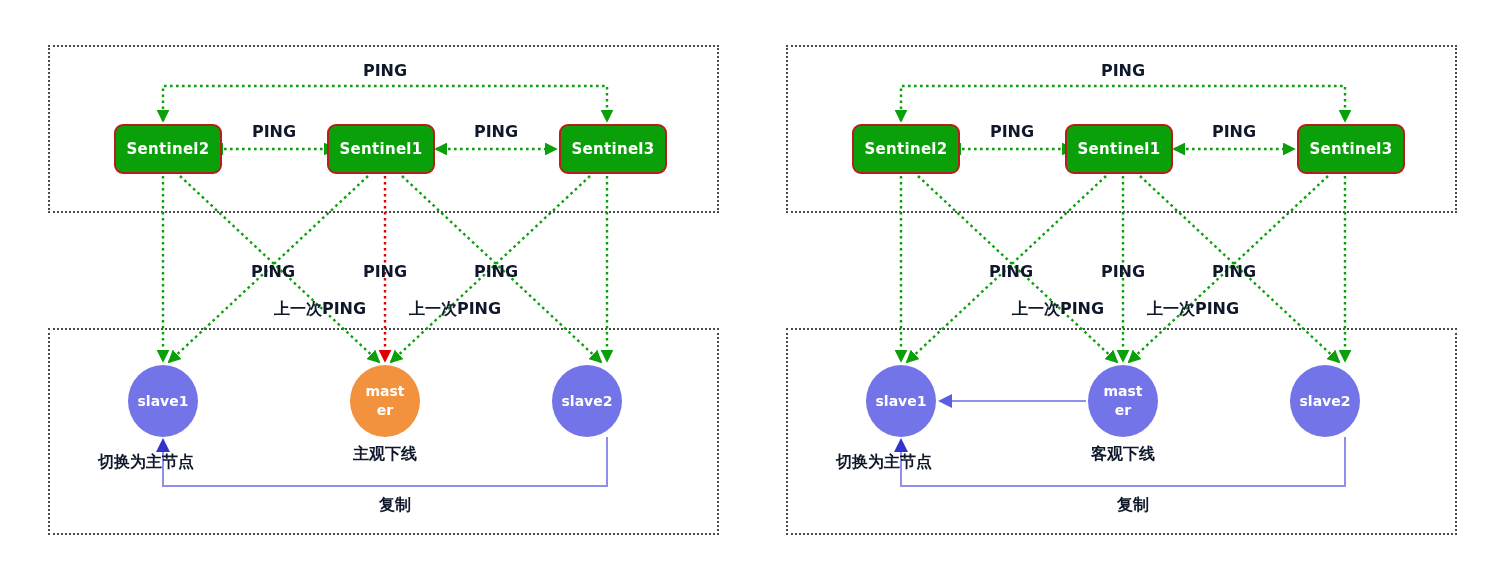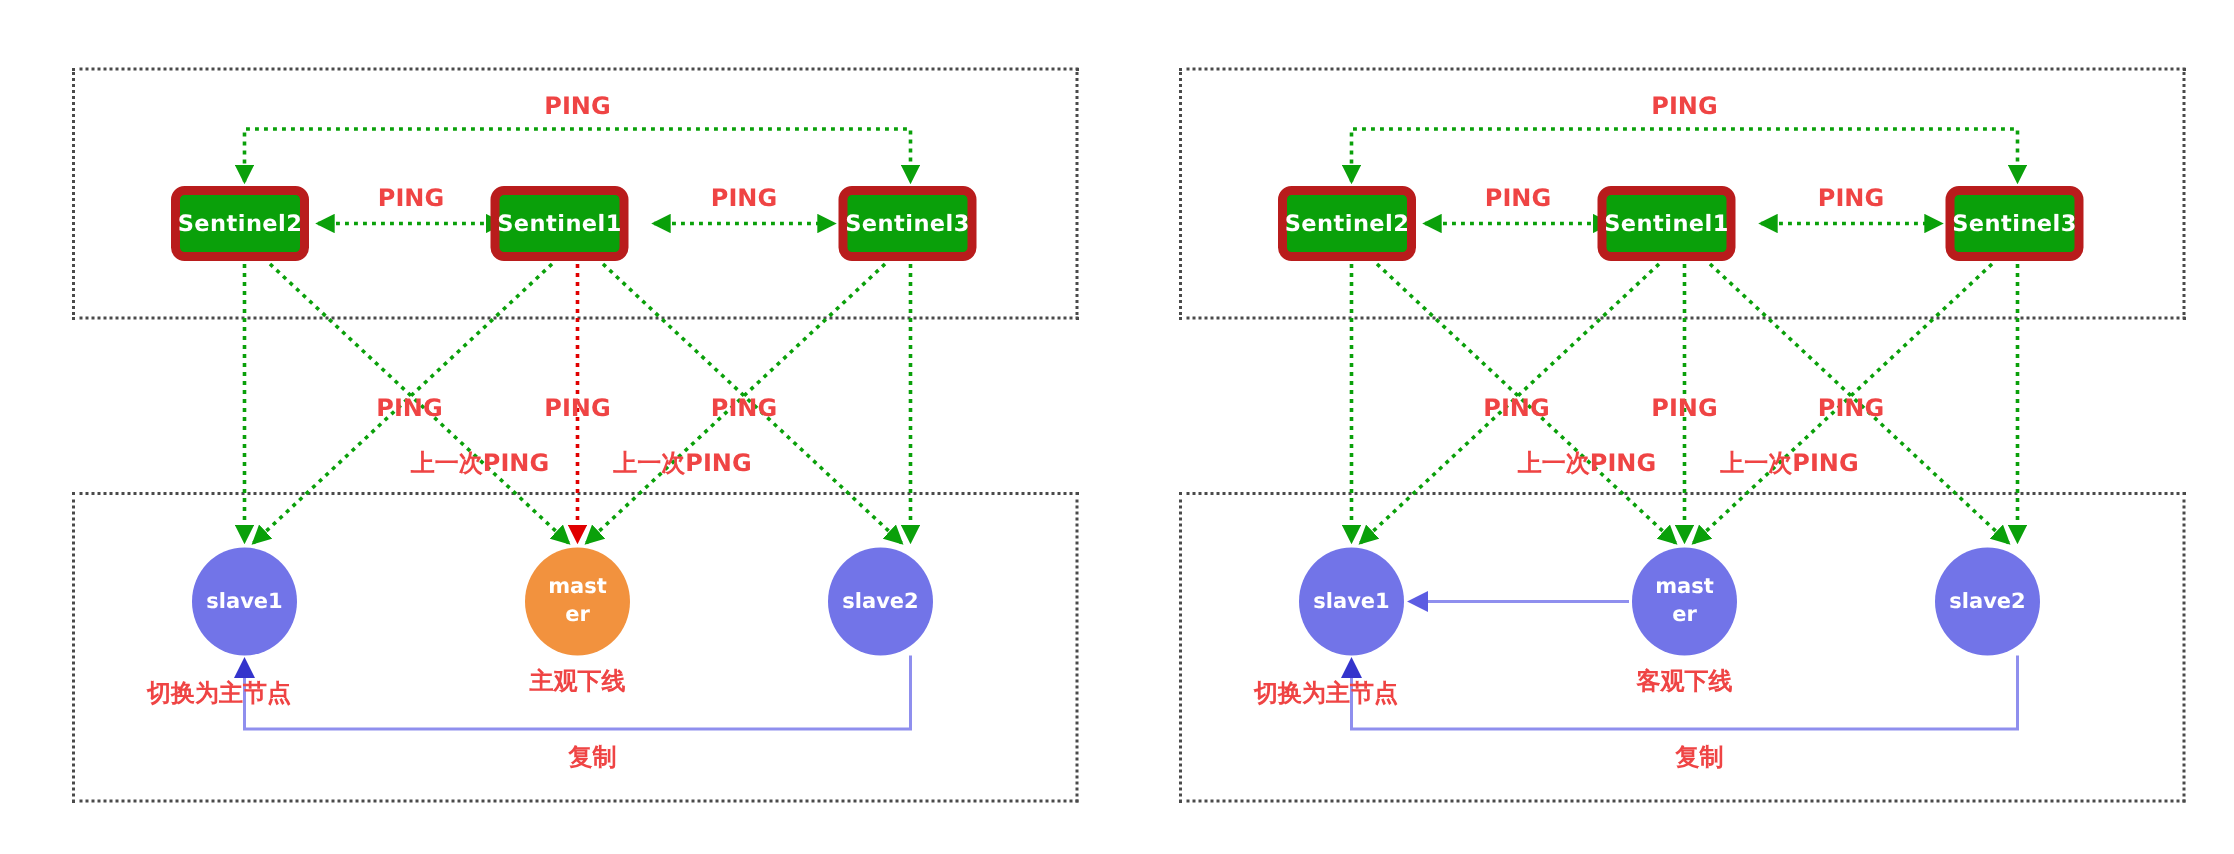--- a/index.html
+++ b/index.html
@@ -12,36 +12,36 @@
 
   .dash{position:absolute;border:2px dotted #4a4a4a;box-sizing:border-box;}
   .box-top{left:48px;top:45px;width:671px;height:168px;}
   .box-bottom{left:48px;top:328px;width:671px;height:207px;}
 
   .wires{position:absolute;left:0;top:0;pointer-events:none;}
   .dg{stroke:#0aa00a;stroke-width:2.4;stroke-dasharray:2.6 3.4;fill:none;}
   .dr{stroke:#e00000;stroke-width:2.4;stroke-dasharray:2.6 3.4;fill:none;}
   .sp{stroke:#8f8fee;stroke-width:2;fill:none;}
 
-  .sentinel{position:absolute;top:124px;width:92px;height:50px;box-sizing:border-box;
-    background:#0aa00a;border:6px solid #b91c1c;border-radius:9px;
+  .sentinel{position:absolute;top:124px;width:108px;height:50px;box-sizing:border-box;
+    background:#0aa00a;border:2px solid #b91c1c;border-radius:9px;
     display:flex;align-items:center;justify-content:center;
     color:#ffffff;font-weight:bold;font-size:15px;letter-spacing:.3px;}
   .s2{left:114px;} .s1{left:327px;} .s3{left:559px;}
 
   .node{position:absolute;top:365px;width:70px;height:72px;border-radius:50%;
     display:flex;align-items:center;justify-content:center;
     color:#ffffff;font-weight:bold;font-size:14px;text-align:center;}
   .n1{left:128px;} .n2{left:350px;} .n3{left:552px;}
   .node--purple{background:#7274e8;}
   .node--orange{background:#f2923e;}
   .node .wrap{width:46px;word-break:break-all;line-height:1.35;}
 
   .lbl{position:absolute;transform:translateX(-50%);white-space:nowrap;
-    font-weight:bold;font-size:16px;color:#ef4444;}
+    font-weight:bold;font-size:16px;color:#0f172a;}
   .ping-top{left:385px;top:61px;}
   .ping-a{left:274px;top:122px;}
   .ping-b{left:496px;top:122px;}
   .ping-m1{left:273px;top:262px;}
   .ping-m2{left:385px;top:262px;}
   .ping-m3{left:496px;top:262px;}
   .last-1{left:320px;top:299px;}
   .last-2{left:455px;top:299px;}
   .switch{left:146px;top:452px;}
   .offline{left:385px;top:444px;}

